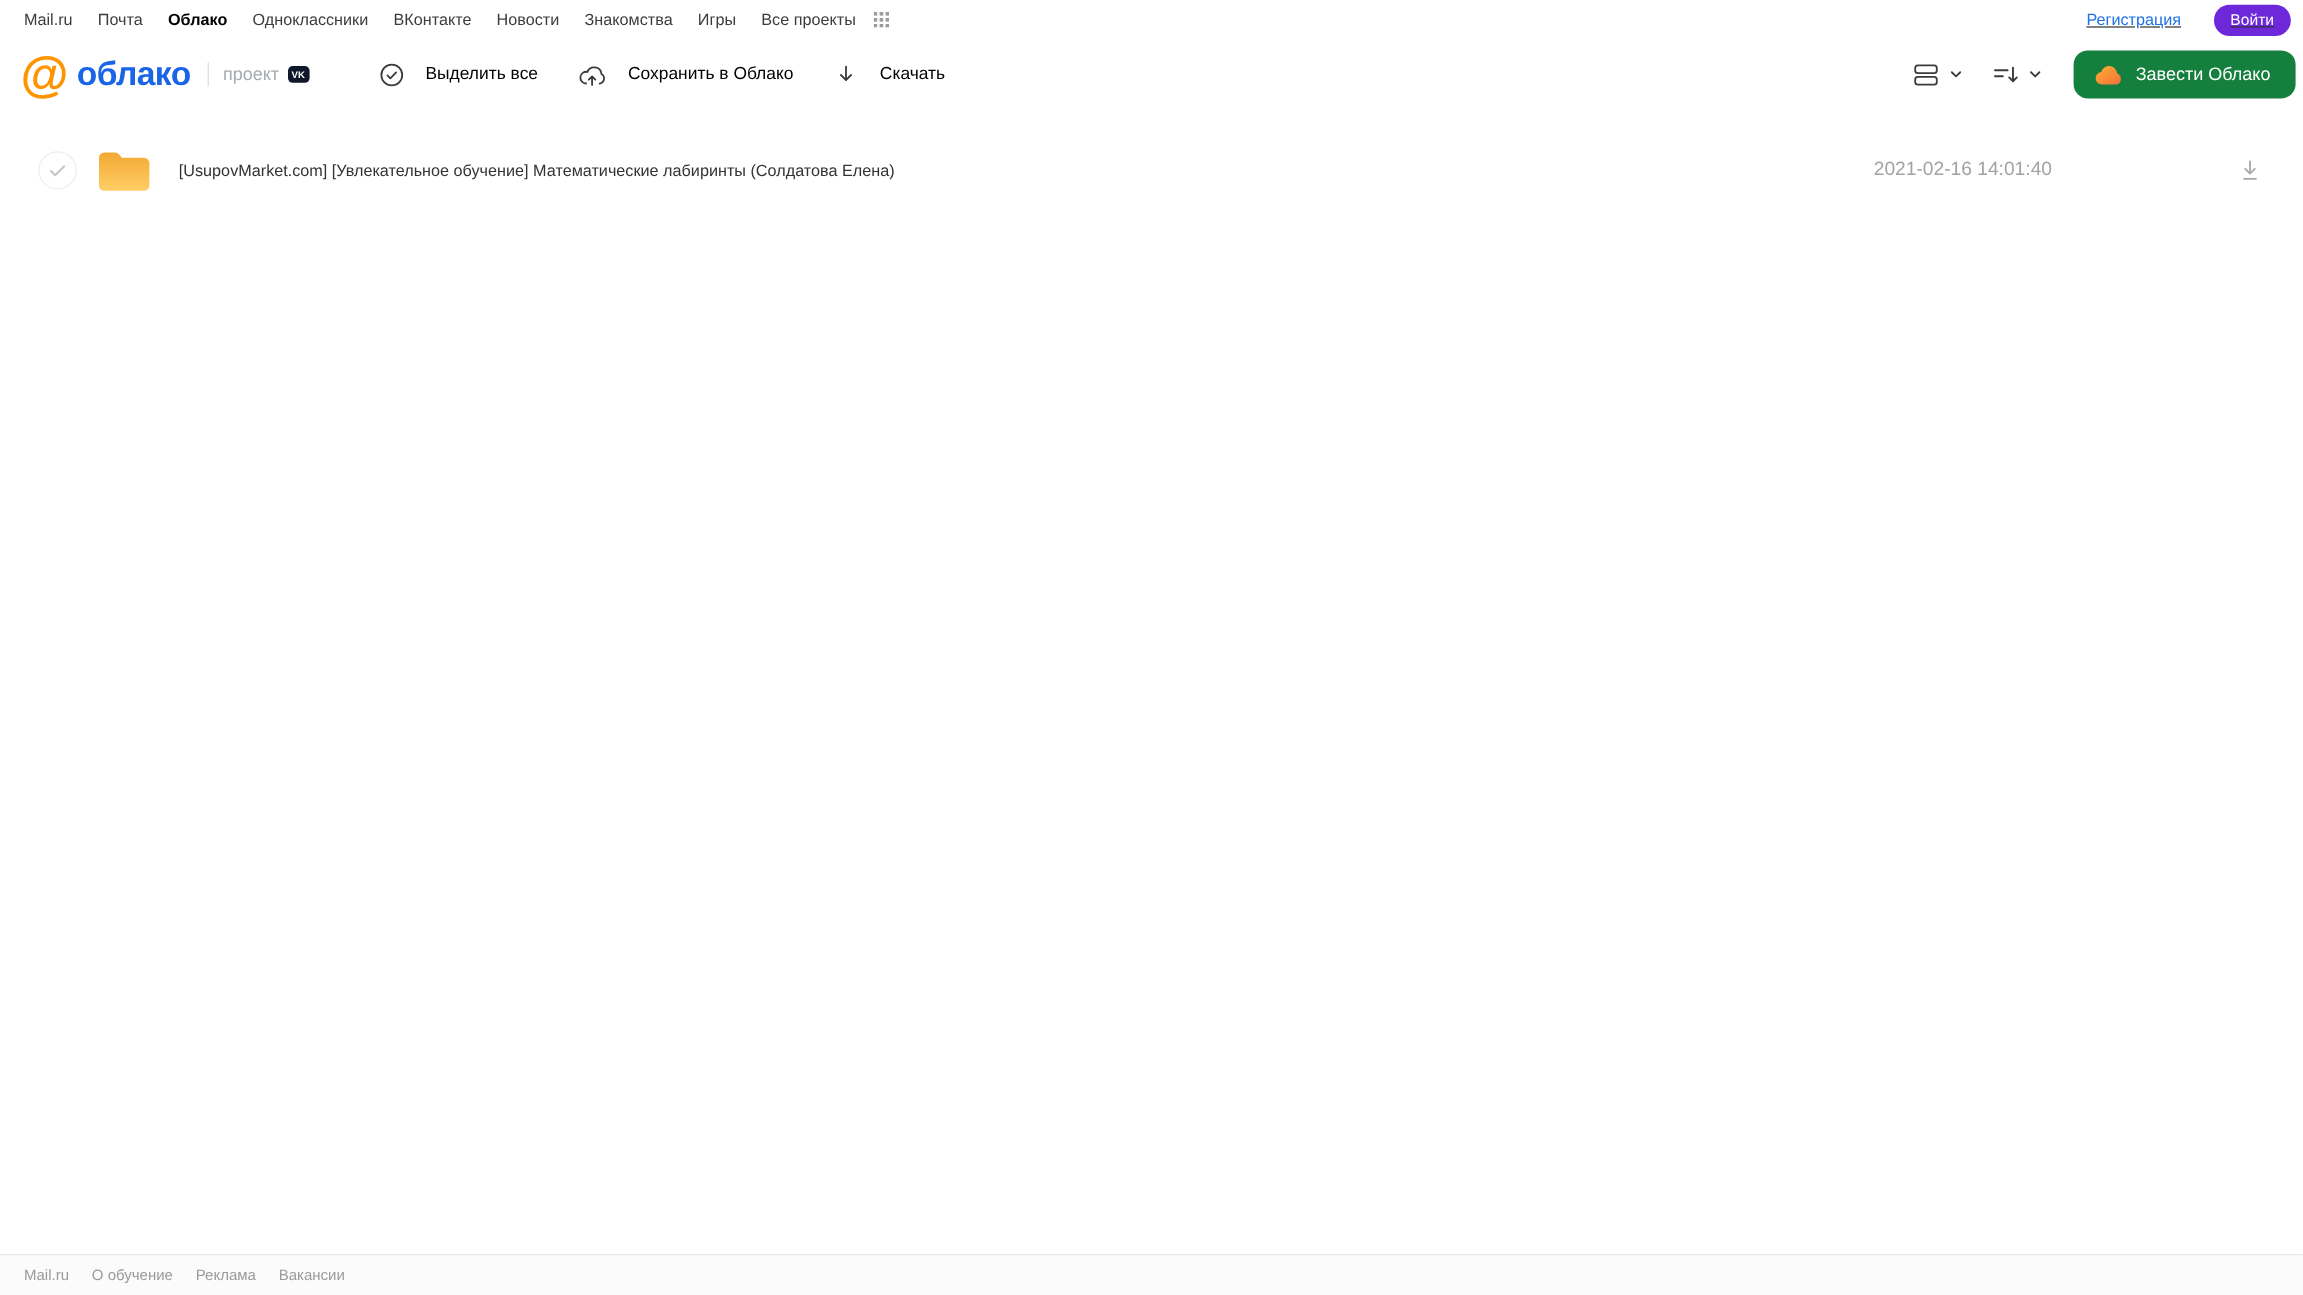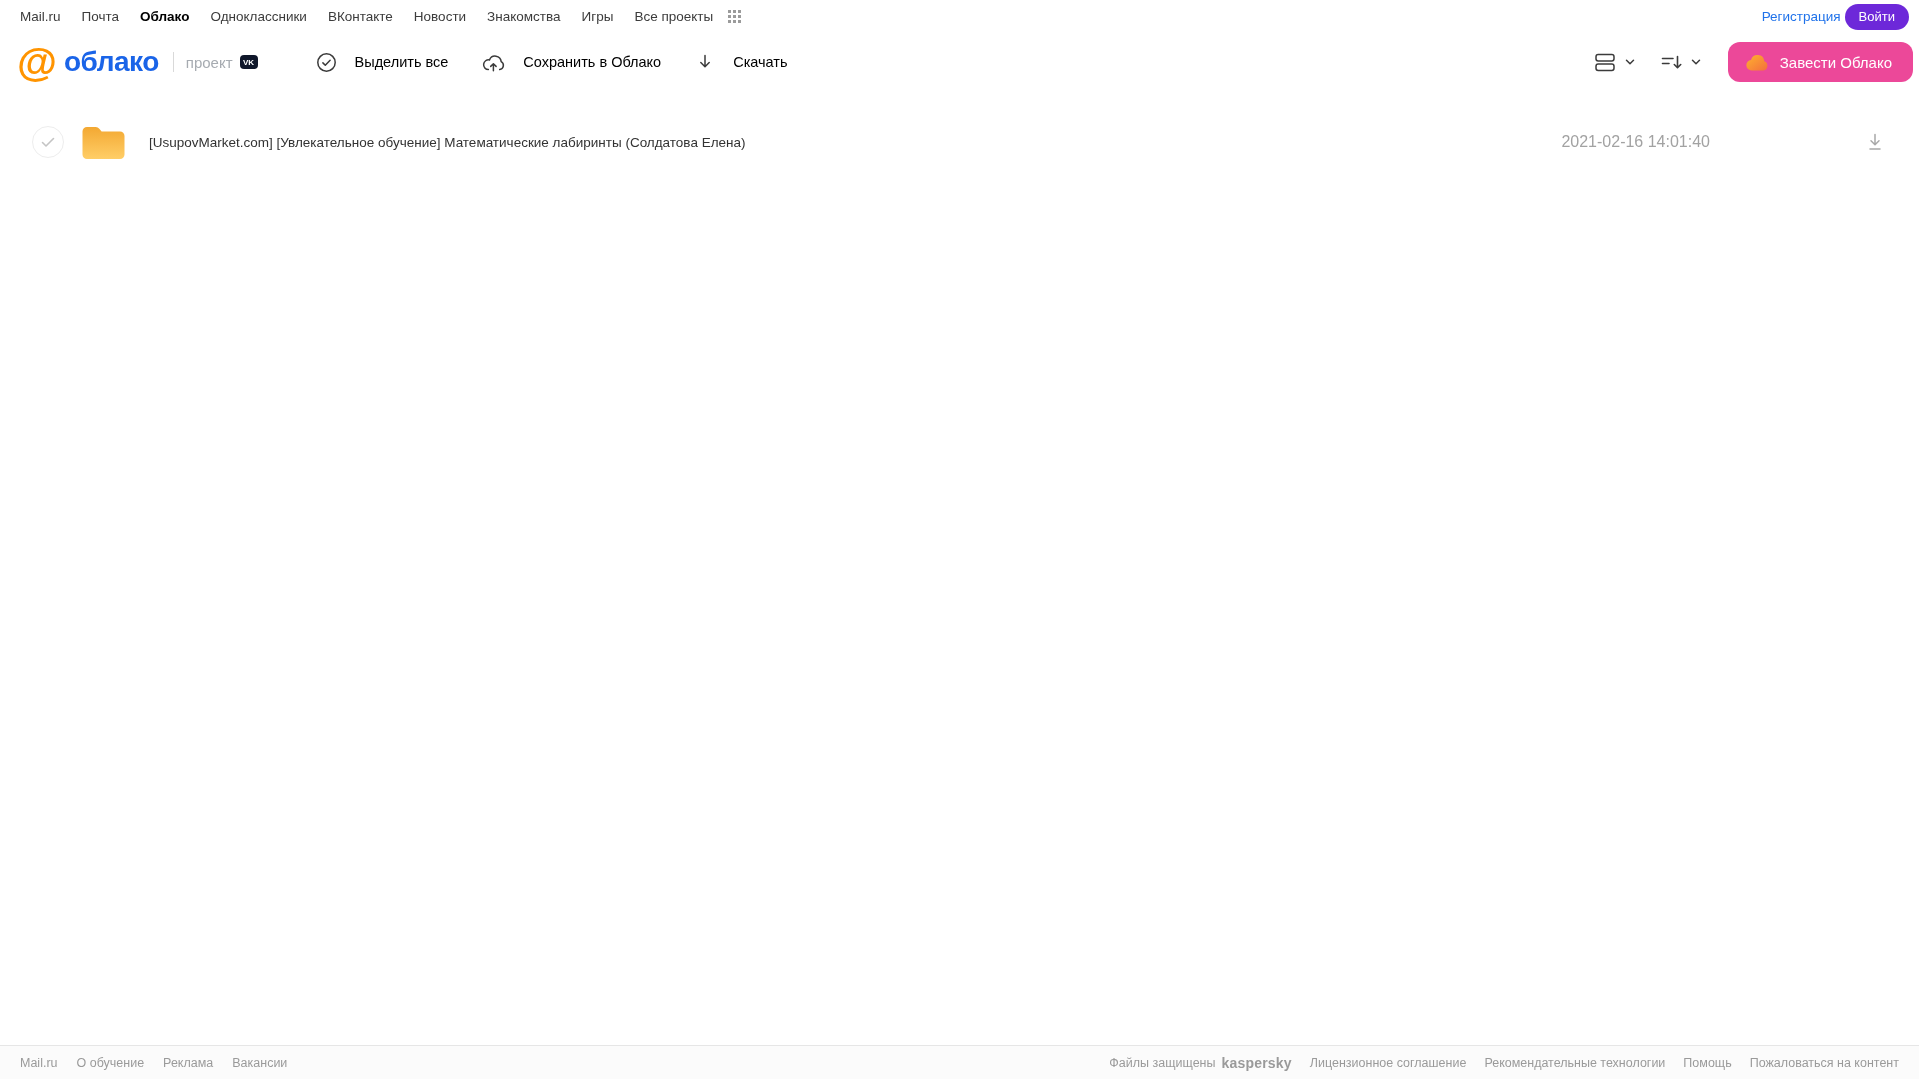--- a/index.html
+++ b/index.html
@@ -18,21 +18,21 @@
     position: absolute; top: 0; left: 0; right: 0; height: 33px;
     display: flex; align-items: center; justify-content: space-between;
     padding: 0 10px 0 20px; background: #fff;
   }
   .topbar-links { display: flex; align-items: center; gap: 21px; }
   .topbar-links a {
     font-size: 13.5px; color: #3c3c3c; text-decoration: none; white-space: nowrap;
   }
   .topbar-links a.active { font-weight: 700; color: #000; }
   .grid-icon { display: inline-flex; margin-left: -8px; padding: 2px; }
-  .topbar-right { display: flex; align-items: center; gap: 4px; }
+  .topbar-right { display: flex; align-items: center; gap: 27px; text-decoration: underline; }
   .reg-link { font-size: 13.5px; color: #1f72ea; text-decoration: none; }
   .login-btn {
     background: #6d28d9; color: #fff; font-size: 13px;
     border-radius: 15px; padding: 6px 14px 7px; line-height: 1;
   }
 
   
   .header {
     position: absolute; top: 33px; left: 0; right: 0; height: 58px;
     display: flex; align-items: center; padding: 0 6px 0 17px; background: #fff;
@@ -54,21 +54,21 @@
   .toolbar { display: flex; align-items: center; gap: 34px; }
   .toolbar-btn {
     display: flex; align-items: center; gap: 18px;
     font-size: 14.5px; color: #000000; white-space: nowrap;
   }
 
   .header-right { margin-left: auto; display: flex; align-items: center; gap: 20px; }
   .icon-toggle { display: flex; align-items: center; gap: 7px; padding: 4px 2px; }
   .get-cloud-btn {
     display: flex; align-items: center; gap: 10px;
-    background: #ec4899; color: #fff; font-size: 15px;
+    background: #15803d; color: #fff; font-size: 15px;
     height: 40px; padding: 0 21px 0 17px; border-radius: 12px; margin-left: 4px;
   }
 
   
   .main { position: absolute; top: 91px; left: 0; right: 0; }
   .page-title {
     margin: 34px 0 0 20px; font-size: 21px; font-weight: 400; color: #222;
   }
   .file-row {
     margin-top: 27px; height: 48px;
@@ -249,23 +249,13 @@
   </div>
 </main>
 
 <footer class="footer">
   <div class="footer-left">
     <a href="#">Mail.ru</a>
     <a href="#">О обучение</a>
     <a href="#">Реклама</a>
     <a href="#">Вакансии</a>
   </div>
-  <div class="footer-right">
-    <span class="kaspersky-wrap">
-      <span>Файлы защищены</span>
-      <a href="#" class="kaspersky-brand">kaspersky</a>
-    </span>
-    <a href="#">Лицензионное соглашение</a>
-    <a href="#">Рекомендательные технологии</a>
-    <a href="#">Помощь</a>
-    <a href="#">Пожаловаться на контент</a>
-  </div>
 </footer>
 
 </body></html>

